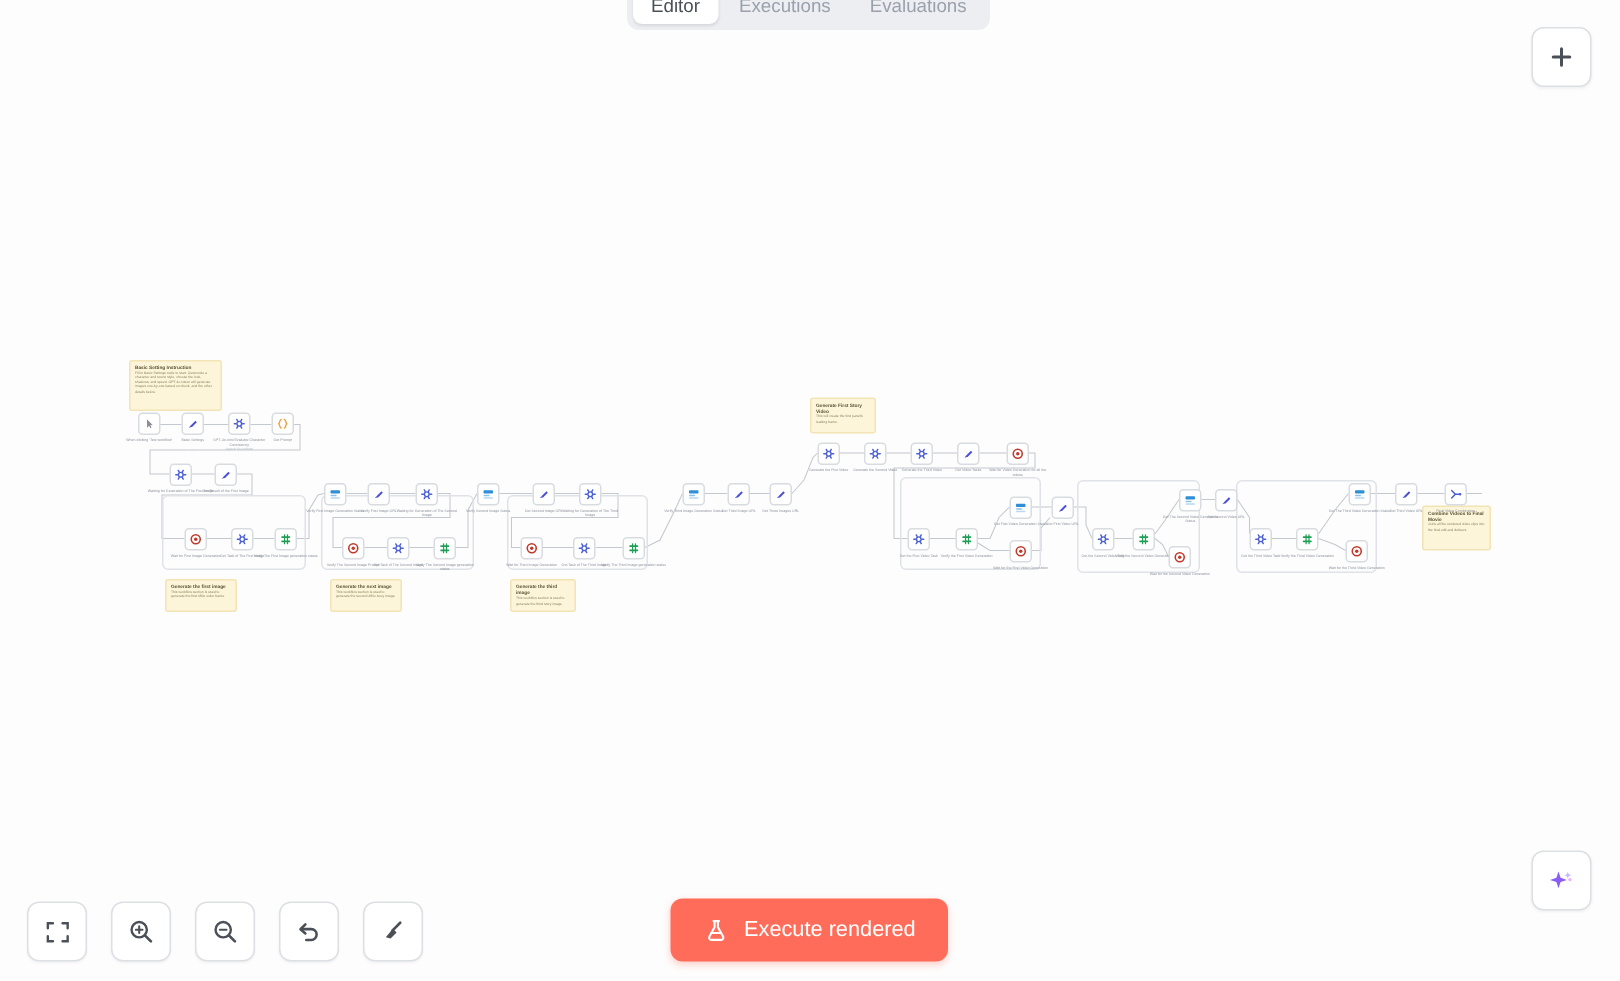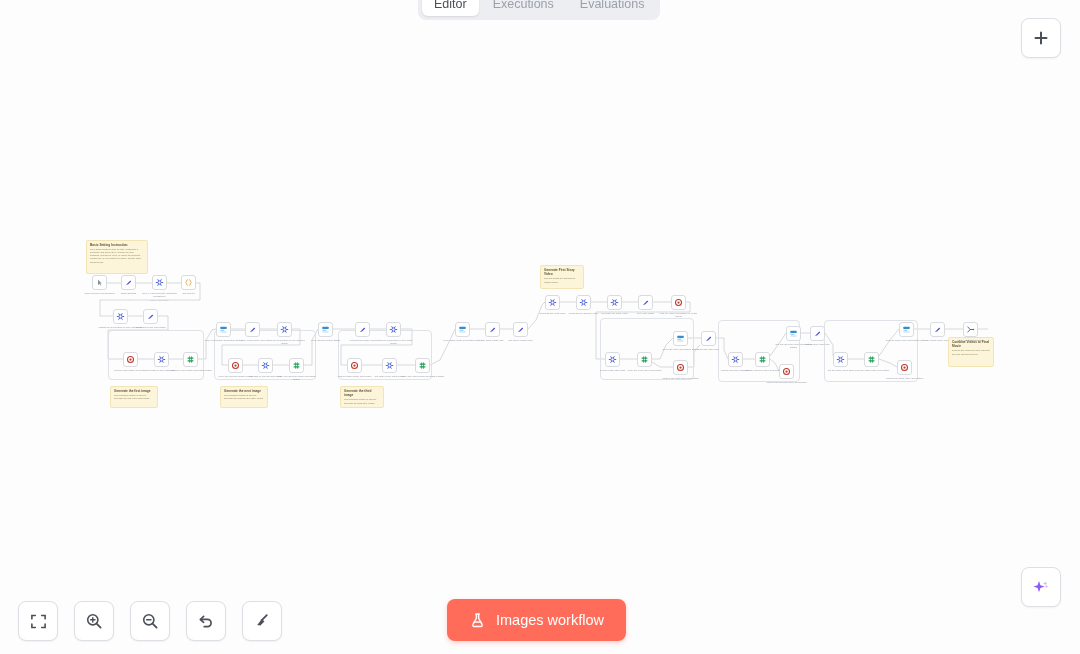--- a/index.html
+++ b/index.html
@@ -631,14 +631,14 @@
       <path d="M8.9 7.1 L11.4 9.6 L7.4 13.6 L4.2 12.9 Z" fill="#4b5058"></path>
     </svg>
   </div>
 </div>
 
 <button id="execute-workflow-button">
   <svg width="17" height="17" viewBox="0 0 18 18">
     <path d="M7.1 2.2h3.8M7.8 2.2v4.4L4.2 13.1a1.5 1.5 0 0 0 1.3 2.3h7a1.5 1.5 0 0 0 1.3-2.3L10.2 6.6V2.2" fill="none" stroke="#fff" stroke-width="1.5" stroke-linecap="round" stroke-linejoin="round"></path>
     <path d="M5.6 10.6h6.8" stroke="#fff" stroke-width="1.4" stroke-linecap="round"></path>
   </svg>
-  <span>Images workflow</span>
+  <span>Execute rendered</span>
 </button>
 
 </body></html>

